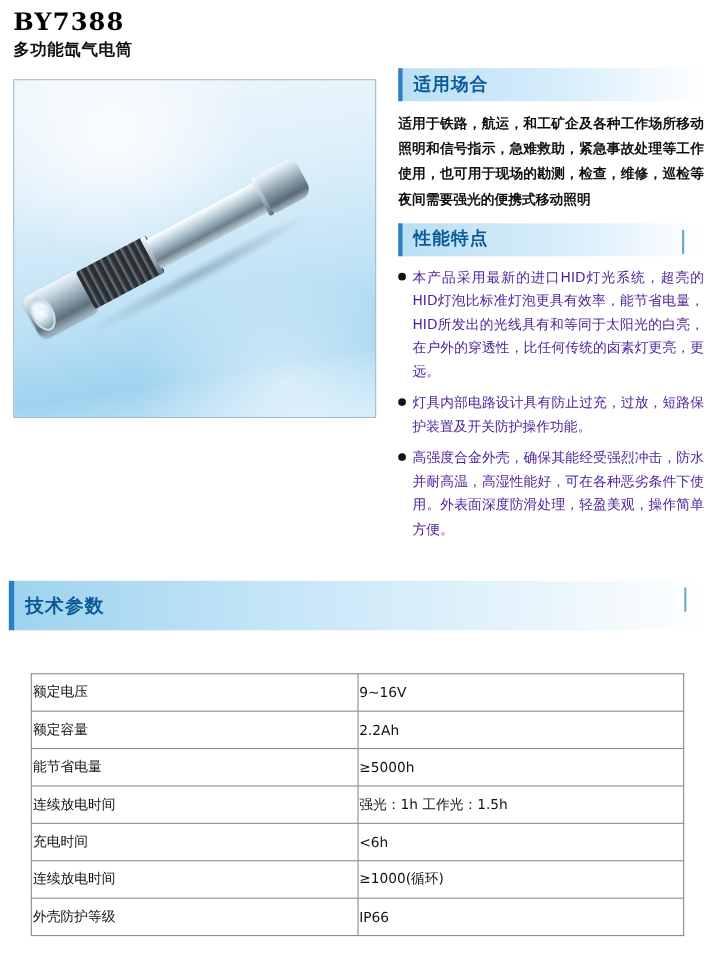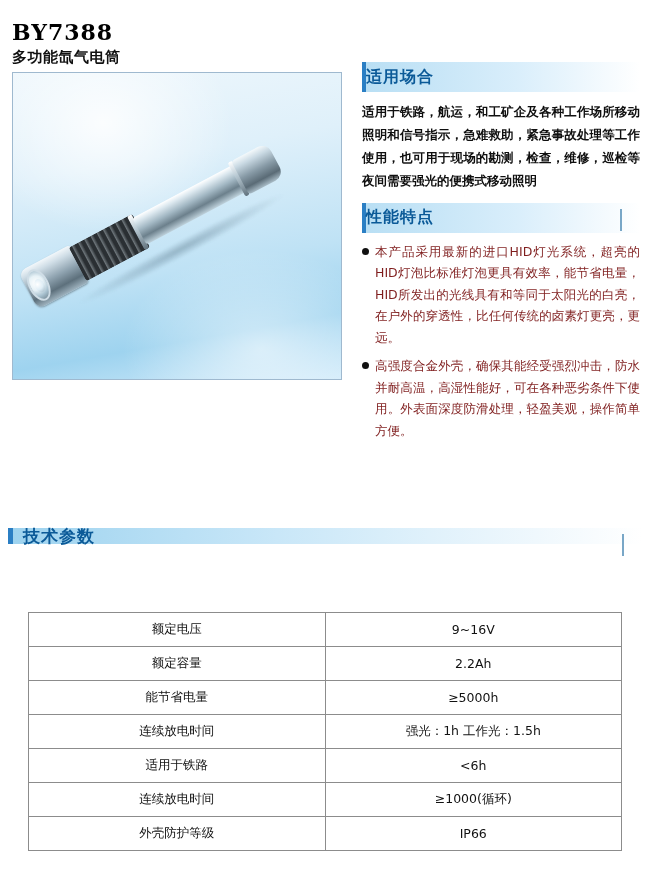--- a/index.html
+++ b/index.html
@@ -13,21 +13,21 @@
     font-family: "DejaVu Sans", "Liberation Sans", sans-serif;
     color: #1a1a1a;
     position: relative;
     overflow: hidden;
   }
 
   
   .page-header {
     position: absolute;
     left: 12px;
-    top: 20px;
+    top: 8px;
     width: 320px;
   }
   .model-code {
     font-family: "DejaVu Serif", "Liberation Serif", serif;
     font-size: 22px;
     font-weight: bold;
     letter-spacing: 1px;
     color: #000;
     line-height: 1.1;
   }
@@ -164,20 +164,21 @@
     width: 278px;
   }
 
   .section-bar {
     position: relative;
     height: 30px;
     background: linear-gradient(90deg, #b9dff4 0%, #d9eefb 55%, #ffffff 100%);
     border-left: 4px solid #2b7fc4;
     display: flex;
     align-items: center;
+    padding-left: 10px;
     box-sizing: border-box;
     margin-bottom: 8px;
   }
   .section-bar .section-title {
     font-size: 16px;
     font-weight: bold;
     color: #0b5a98;
     letter-spacing: 1px;
   }
 
@@ -192,21 +193,21 @@
 
   ul.feature-list {
     list-style: none;
     margin: 2px 0 0 0;
     padding: 0;
   }
   ul.feature-list li {
     position: relative;
     font-size: 12.5px;
     line-height: 1.72;
-    color: #7f1d1d;
+    color: #4c1d95;
     margin-bottom: 7px;
     padding-left: 13px;
     text-align: justify;
   }
   ul.feature-list li:before {
     content: "";
     position: absolute;
     left: 0;
     top: 7px;
     width: 7px;
@@ -214,21 +215,21 @@
     border-radius: 50%;
     background: #111;
   }
 
   
   .specs-bar {
     position: absolute;
     left: 8px;
     top: 528px;
     width: 634px;
-    height: 16px;
+    height: 45px;
     background: linear-gradient(90deg, #9ed3ef 0%, #c9e7f8 42%, #ffffff 100%);
     border-left: 5px solid #2b7fc4;
     display: flex;
     align-items: center;
     padding-left: 10px;
     box-sizing: border-box;
   }
   .specs-bar .section-title {
     font-size: 17px;
     font-weight: bold;
@@ -248,21 +249,20 @@
     position: absolute;
     left: 28px;
     top: 612px;
     width: 594px;
     border-collapse: collapse;
     table-layout: fixed;
   }
   table.specs td {
     border: 1px solid #8c8c8c;
     height: 31px;
-    text-align: center;
     vertical-align: middle;
     font-size: 12.5px;
     color: #111;
   }
   table.specs td.k { width: 50%; }
   table.specs td.v { width: 50%; }
 </style>
 </head>
 <body>
 
@@ -292,20 +292,21 @@
     <span class="section-title">适用场合</span>
   </div>
   <p class="para">适用于铁路，航运，和工矿企及各种工作场所移动照明和信号指示，急难救助，紧急事故处理等工作使用，也可用于现场的勘测，检查，维修，巡检等夜间需要强光的便携式移动照明</p>
 
   <div class="section-bar">
     <span class="section-title">性能特点</span>
     <span class="bar-tick"></span>
   </div>
   <ul class="feature-list">
     <li>本产品采用最新的进口HID灯光系统，超亮的HID灯泡比标准灯泡更具有效率，能节省电量，HID所发出的光线具有和等同于太阳光的白亮，在户外的穿透性，比任何传统的卤素灯更亮，更远。</li>
+    <li>灯具内部电路设计具有防止过充，过放，短路保护装置及开关防护操作功能。</li>
     <li>高强度合金外壳，确保其能经受强烈冲击，防水并耐高温，高湿性能好，可在各种恶劣条件下使用。外表面深度防滑处理，轻盈美观，操作简单方便。</li>
   </ul>
 </div>
 
 <div class="specs-bar">
   <span class="section-title">技术参数</span>
   <span class="bar-tick"></span>
 </div>
 
 <table class="specs">
@@ -320,21 +321,21 @@
     </tr>
     <tr>
       <td class="k">能节省电量</td>
       <td class="v">≥5000h</td>
     </tr>
     <tr>
       <td class="k">连续放电时间</td>
       <td class="v">强光：1h 工作光：1.5h</td>
     </tr>
     <tr>
-      <td class="k">适用于铁路</td>
+      <td class="k">充电时间</td>
       <td class="v">&lt;6h</td>
     </tr>
     <tr>
       <td class="k">连续放电时间</td>
       <td class="v">≥1000(循环)</td>
     </tr>
     <tr>
       <td class="k">外壳防护等级</td>
       <td class="v">IP66</td>
     </tr>

